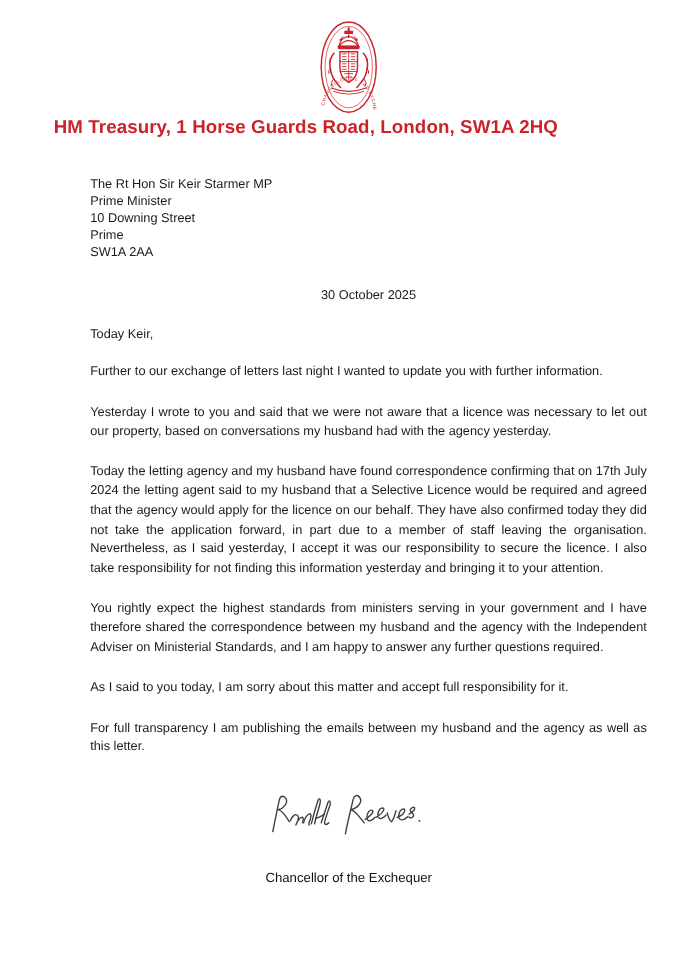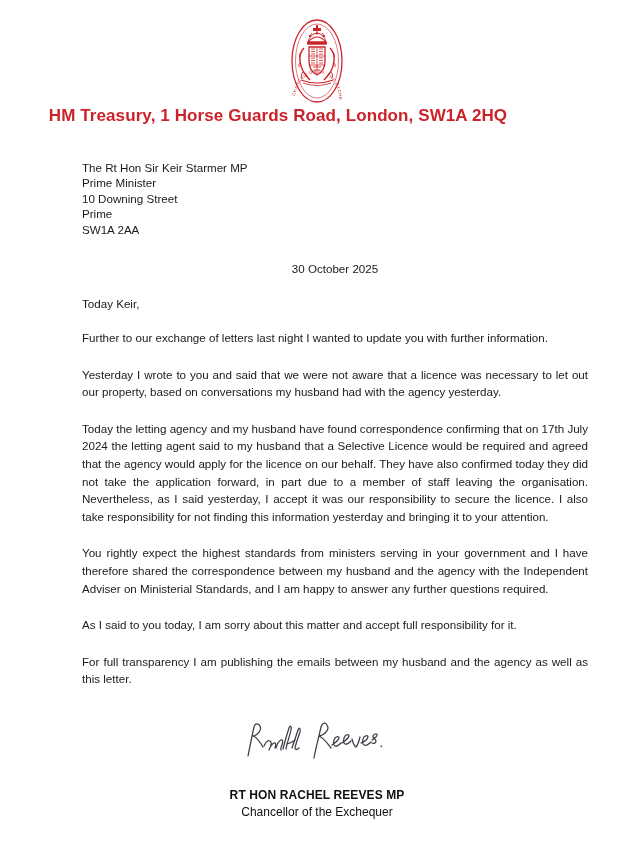--- a/index.html
+++ b/index.html
@@ -222,17 +222,16 @@
           <path d="M119 25 c3 -1 6 -3 7 -6 c0 -2 -2 -2 -4 0 c-2 3 -2 7 0 8 c2 1 5 -1 7 -3"></path>
           <path d="M130 22 c3 -2 5 -3 5 -5 c0 -2 -3 -1 -4 1 c-1 2 3 3 3 5 c0 2 -2 3 -4 2"></path>
 
           <path d="M139 28 l0.6 0.6"></path>
         </g>
       </svg>
     </span>
   </div>
 
   <div class="closing">
-    <div class="name">RT HON RACHEL REEVES MP</div>
     <div class="role">Chancellor of the Exchequer</div>
   </div>
 
 </div>
 
 </body></html>

